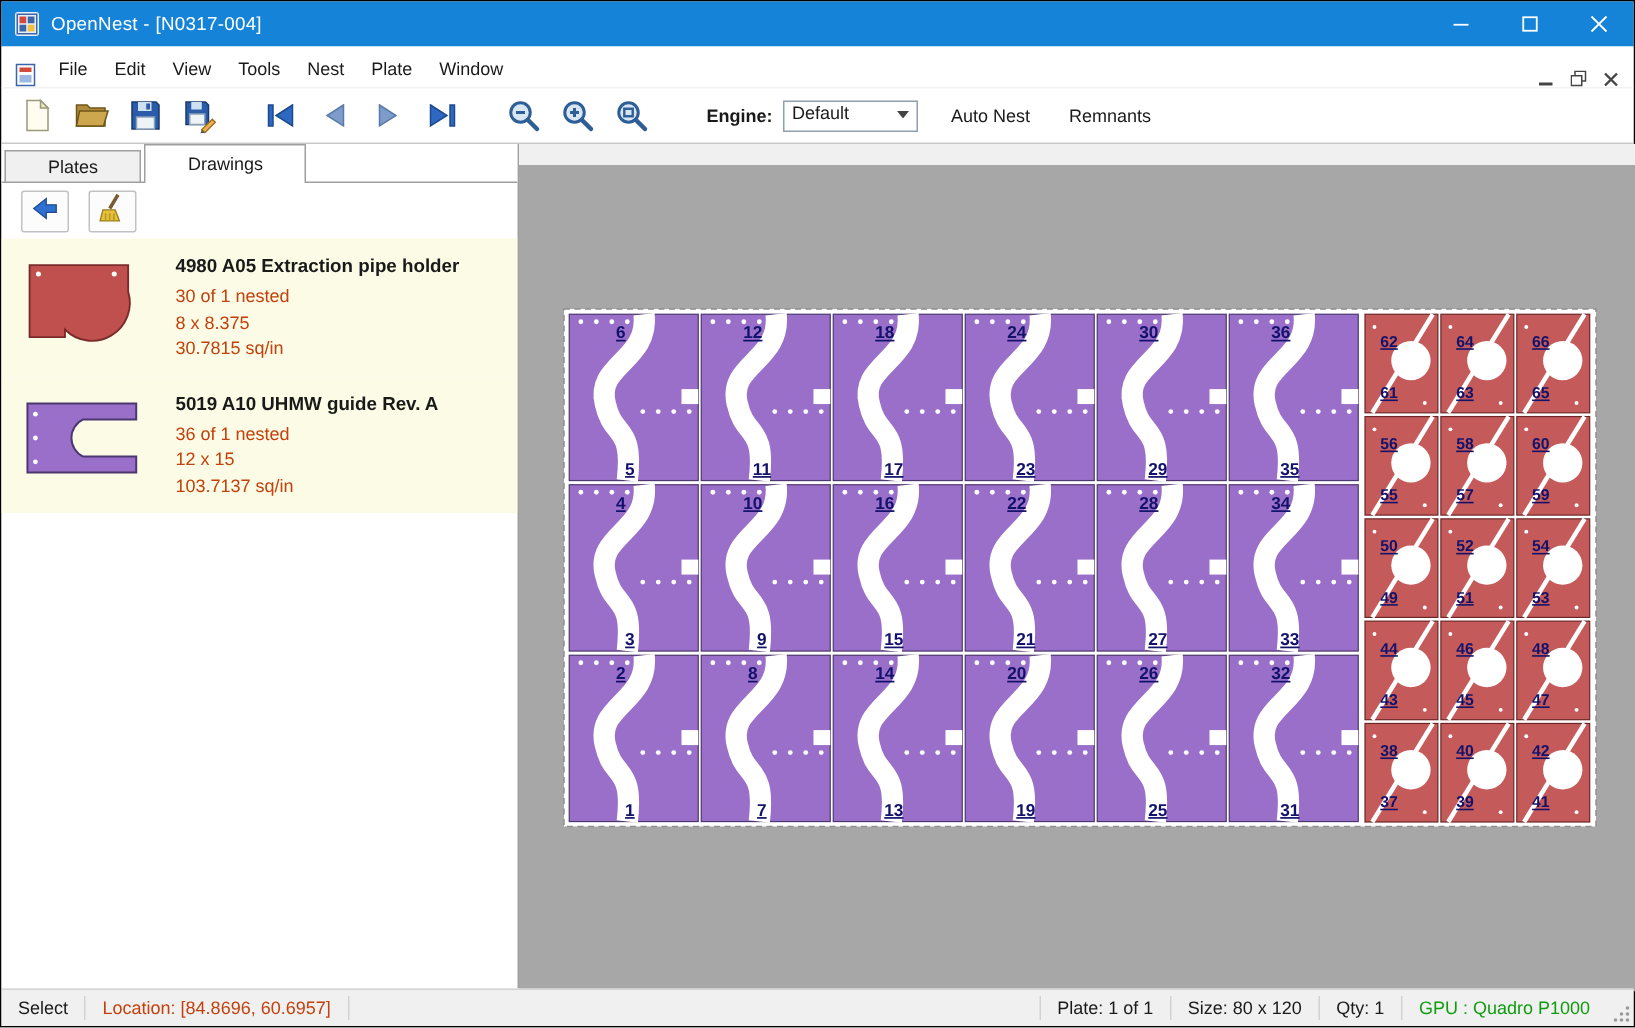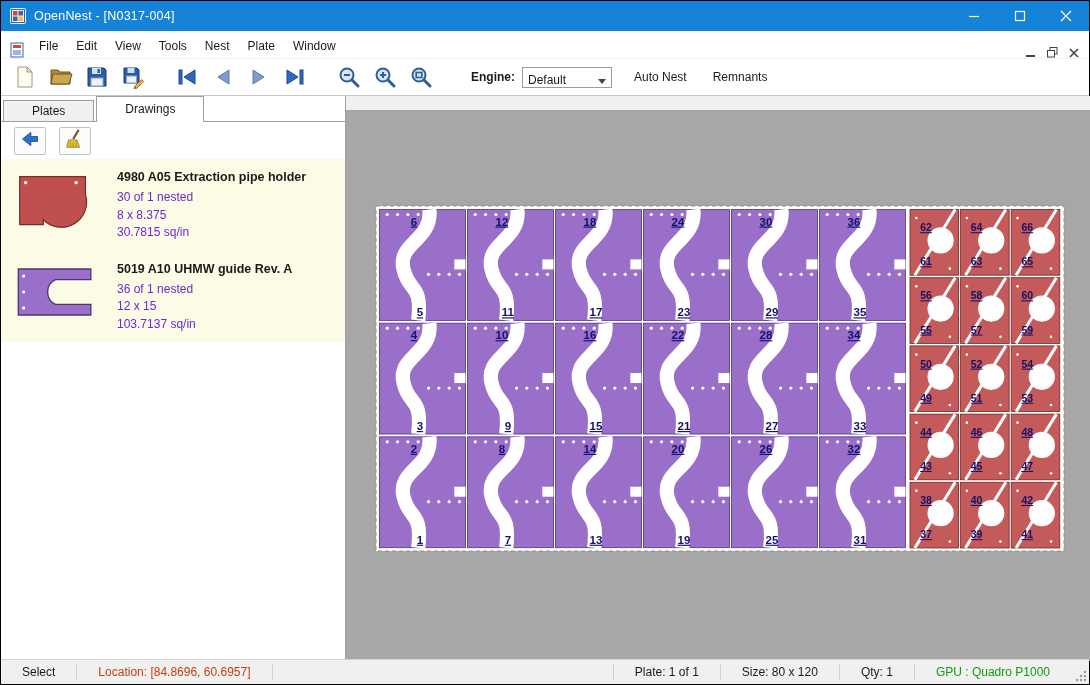--- a/index.html
+++ b/index.html
@@ -18,44 +18,44 @@
   .menu-doc-icon{display:flex;margin:0 5px 0 8px}
   .menu-item{padding:5px 9px;cursor:default}
   .mdi-buttons{margin-left:auto;display:flex;align-items:center;gap:11px;margin-right:10px}
   .mdi-btn{display:flex;align-items:center}
 
   
   .toolbar{position:absolute;left:0;top:57px;right:0;height:38px;background:#fff;border-top:1px solid #f2f2f2;border-bottom:1px solid #c9c9c9;display:flex;align-items:center;padding-left:6px;box-sizing:border-box}
   .tbtn{width:36px;height:32px;display:flex;align-items:center;justify-content:center;border-radius:2px}
   .tb-gap{width:18px}
   .engine-label{font-weight:bold;margin-left:32px;margin-right:7px}
-  .engine-combo{width:90px;height:21px;border:1px solid #8f9fae;display:flex;align-items:flex-end;justify-content:space-between;padding:0 5px;box-sizing:border-box;background:#fff}
+  .engine-combo{width:90px;height:21px;border:1px solid #8f9fae;display:flex;align-items:flex-start;justify-content:space-between;padding:0 5px;box-sizing:border-box;background:#fff}
   .tool-label{margin-left:18px;padding:4px 4px;white-space:nowrap}
 
   
   .sidebar{position:absolute;left:0;top:95px;width:345px;bottom:25px;background:#fff;border-right:1px solid #a0a0a0;box-sizing:border-box;overflow:hidden}
   .tabstrip{height:26px;display:flex;align-items:flex-end;background:#fff;position:relative}
   .tabstrip::after{content:"";position:absolute;left:0;right:0;bottom:0;height:1px;background:#9f9f9f;z-index:1}
   .tab{height:21px;line-height:21px;padding:0 28px;background:#f0f0f0;border:1px solid #9f9f9f;border-bottom:none;margin-left:2px;position:relative;z-index:0;white-space:nowrap}
   .tab.active{height:25px;line-height:25px;background:#fff;z-index:3}
   .panel-toolbar{height:37px;display:flex;align-items:center;padding-left:13px;gap:13px}
   .pbtn{width:30px;height:26px;border:1px solid #c2c2c2;background:#fcfcfc;display:flex;align-items:center;justify-content:center;border-radius:2px}
   .drawing-item{display:flex;background:#fbfbe6;padding:9px 6px 9px 12px;gap:12px}
   .thumb{width:92px;flex:0 0 92px;display:flex;align-items:flex-start;justify-content:flex-start;padding-top:4px;box-sizing:border-box}
   .d-info{padding-top:2px;white-space:nowrap}
   .d-name{font-weight:bold;font-size:12.5px;margin-bottom:5px;color:#1a1a1a}
-  .d-sub{color:#6d28d9;line-height:17.5px}
+  .d-sub{color:#c2410c;line-height:17.5px}
 
   
   .canvas{position:absolute;left:345px;top:95px;right:0;bottom:25px;background:#a7a7a7}
   .canvas svg{display:block}
 
   
   .statusbar{position:absolute;left:0;bottom:0;right:0;height:25px;background:#f0f0f0;border-top:1px solid #d4d4d4;display:flex;align-items:stretch;box-sizing:border-box}
-  .sb-cell{display:flex;align-items:center;padding:0 21px;white-space:nowrap}
+  .sb-cell{display:flex;align-items:center;padding:0 11px;white-space:nowrap}
   .sb-div{width:1px;background:#d2d2d2;margin:4px 0}
   .sb-spacer{flex:1}
   .sb-location{color:#c2410c}
   .sb-gpu{color:#0f9d0f}
   .sb-grip{width:16px;display:flex;align-items:flex-end;justify-content:flex-end;padding:0 2px 2px 0}
 </style>
 </head>
 <body>
 
 <div id="app">

